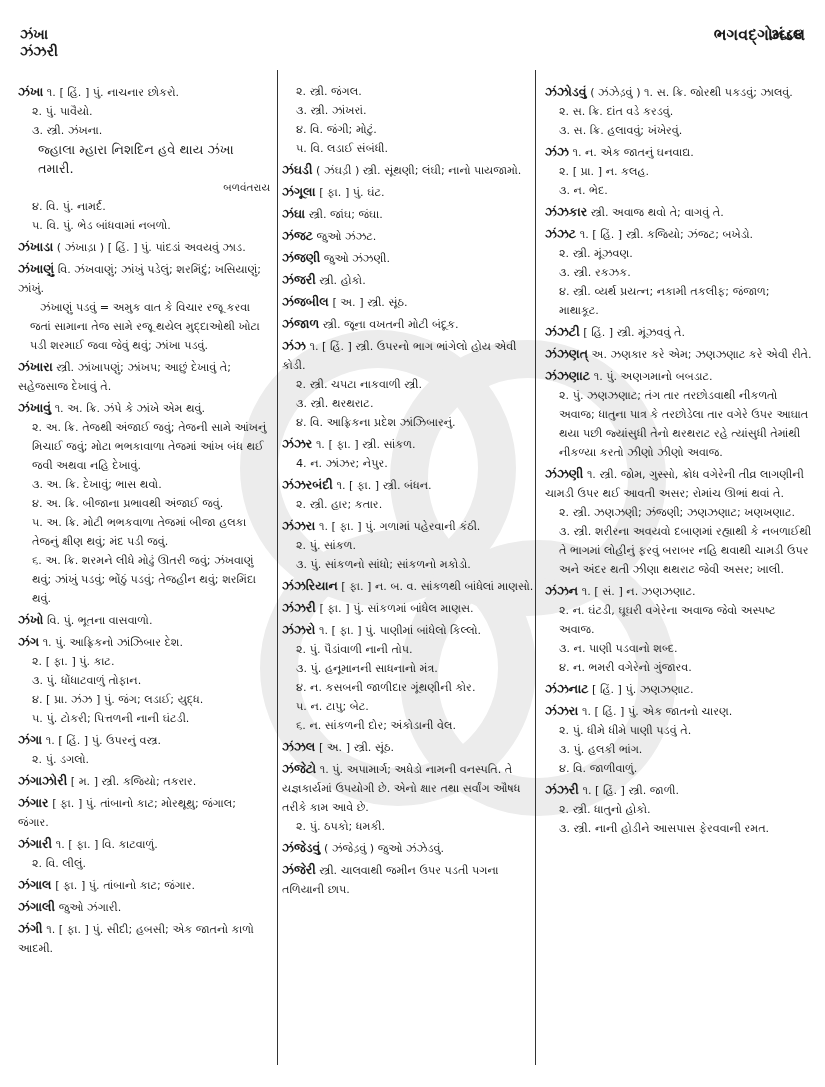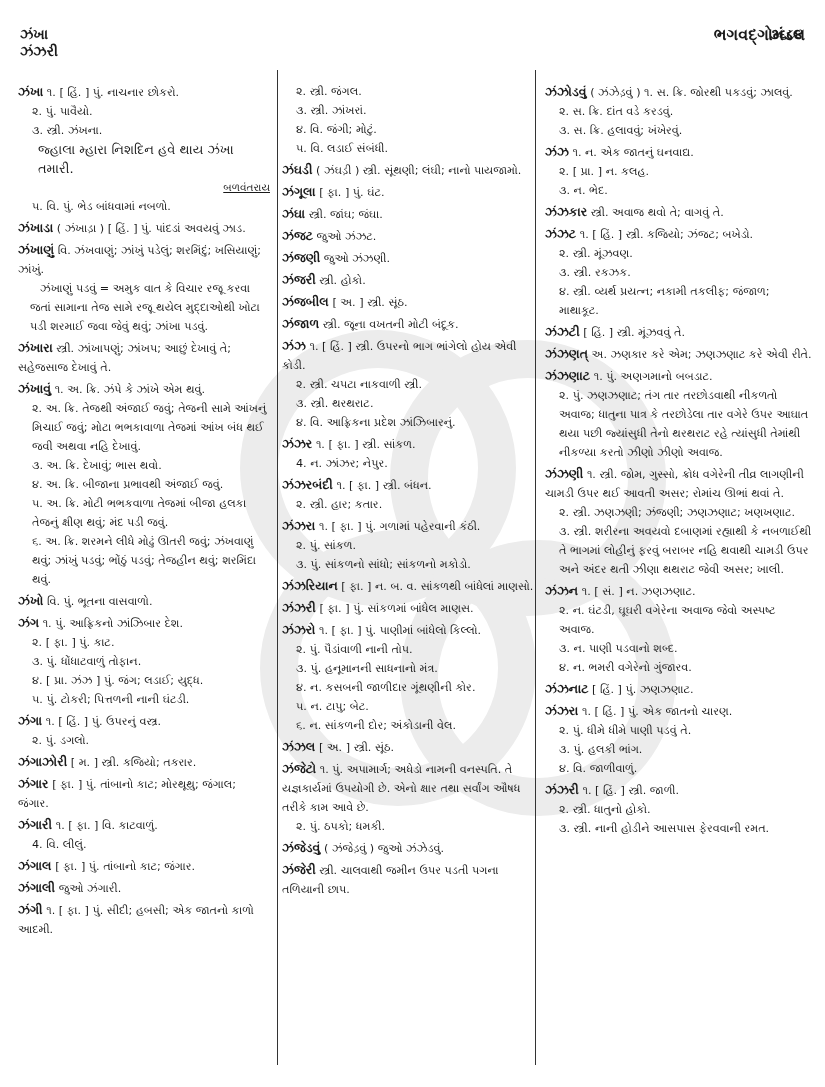--- a/index.html
+++ b/index.html
@@ -16,21 +16,21 @@
   .col1{left:0;width:252px;}
   .col2{left:264px;width:254px;}
   .col3{left:527px;width:268px;}
   .rule{position:absolute;top:70px;width:1px;background:#333;}
   .rule1{left:277px;height:995px;}
   .rule2{left:535px;height:995px;}
   .entry{font-size:11.2px;line-height:19px;margin-bottom:2px;}
   .entry .hw{font-weight:bold;font-size:12.5px;}
   .sense{display:block;padding-left:14px;text-indent:0;}
   .quote{display:block;padding-left:20px;font-size:13px;}
-  .attrib{display:block;text-align:right;font-size:10.5px;text-decoration:underline;}
+  .attrib{display:block;text-align:right;font-size:10.5px;}
   .usage{display:block;padding-left:12px;text-indent:10px;}
 </style>
 </head>
 <body>
 
 <div class="watermark">
   <div class="ring" style="left:0;top:0;width:200px;height:200px;"></div>
   <div class="ring" style="left:150px;top:10px;width:200px;height:200px;"></div>
   <div class="ring" style="left:20px;top:200px;width:200px;height:200px;"></div>
   <div class="ring" style="left:160px;top:210px;width:200px;height:200px;"></div>
@@ -43,31 +43,31 @@
   </div>
   <div class="hdr-center">ભગવદ્ગોમંડલ</div>
   <div class="hdr-right">૩૬૮૪</div>
 </div>
 
 <div class="rule rule1"></div>
 <div class="rule rule2"></div>
 
 <div class="columns">
   <div class="col col1">
-      <div class="entry"><span class="hw">ઝંખા</span> <span>૧. [ હિં. ] પું. નાચનાર છોકરો.</span><span class="sense">૨. પું. પાવૈયો.</span><span class="sense">૩. સ્ત્રી. ઝંખના.</span><span class="quote">જ્હાલા મ્હારા નિશદિન હવે થાય ઝંખા તમારી.</span><span class="attrib">બળવંતરાય</span><span class="sense">૫. વિ. પું. ભેડ બાંધવામાં નબળો.</span></div>
+      <div class="entry"><span class="hw">ઝંખા</span> <span>૧. [ હિં. ] પું. નાચનાર છોકરો.</span><span class="sense">૨. પું. પાવૈયો.</span><span class="sense">૩. સ્ત્રી. ઝંખના.</span><span class="quote">જ્હાલા મ્હારા નિશદિન હવે થાય ઝંખા તમારી.</span><span class="attrib">બળવંતરાય</span><span class="sense">૪. વિ. પું. નામર્દ.</span><span class="sense">૫. વિ. પું. ભેડ બાંધવામાં નબળો.</span></div>
       <div class="entry"><span class="hw">ઝંખાડા</span> <span>( ઝંખાડ઼ા ) [ હિં. ] પું. પાંદડાં અવયવું ઝાડ.</span></div>
       <div class="entry"><span class="hw">ઝંખાણું</span> <span>વિ. ઝંખવાણું; ઝાંખું પડેલું; શરમિંદું; ખસિયાણું; ઝાંખું.</span><span class="usage">ઝંખાણું પડવું = અમુક વાત કે વિચાર રજૂ કરવા જતાં સામાના તેજ સામે રજૂ થયેલ મુદ્દાઓથી ખોટા પડી શરમાઈ જવા જેવું થવું; ઝાંખા પડવું.</span></div>
       <div class="entry"><span class="hw">ઝંખારા</span> <span>સ્ત્રી. ઝાંખાપણું; ઝાંખપ; આછું દેખાવું તે; સહેજસાજ દેખાવું તે.</span></div>
       <div class="entry"><span class="hw">ઝંખાવું</span> <span>૧. અ. ક્રિ. ઝંપે કે ઝાંખે એમ થવું.</span><span class="sense">૨. અ. ક્રિ. તેજથી અંજાઈ જવું; તેજની સામે આંખનું મિચાઈ જવું; મોટા ભભકાવાળા તેજમાં આંખ બંધ થઈ જવી અથવા નહિ દેખાવું.</span><span class="sense">૩. અ. ક્રિ. દેખાવું; ભાસ થવો.</span><span class="sense">૪. અ. ક્રિ. બીજાના પ્રભાવથી અંજાઈ જવું.</span><span class="sense">૫. અ. ક્રિ. મોટી ભભકવાળા તેજમાં બીજા હલકા તેજનું ક્ષીણ થવું; મંદ પડી જવું.</span><span class="sense">૬. અ. ક્રિ. શરમને લીધે મોઢું ઊતરી જવું; ઝંખવાણું થવું; ઝાંખું પડવું; ભોંઠું પડવું; તેજહીન થવું; શરમિંદા થવું.</span></div>
       <div class="entry"><span class="hw">ઝંખો</span> <span>વિ. પું. ભૂતના વાસવાળો.</span></div>
       <div class="entry"><span class="hw">ઝંગ</span> <span>૧. પું. આફ્રિકનો ઝાંઝિબાર દેશ.</span><span class="sense">૨. [ ફા. ] પું. કાટ.</span><span class="sense">૩. પું. ધોંધાટવાળું તોફાન.</span><span class="sense">૪. [ પ્રા. ઝંઝ ] પું. જંગ; લડાઈ; યુદ્ધ.</span><span class="sense">૫. પું. ટોકરી; પિત્તળની નાની ઘંટડી.</span></div>
       <div class="entry"><span class="hw">ઝંગા</span> <span>૧. [ હિં. ] પું. ઉપરનું વસ્ત્ર.</span><span class="sense">૨. પું. ડગલો.</span></div>
       <div class="entry"><span class="hw">ઝંગાઝોરી</span> <span>[ મ. ] સ્ત્રી. કજિયો; તકરાર.</span></div>
       <div class="entry"><span class="hw">ઝંગાર</span> <span>[ ફા. ] પું. તાંબાનો કાટ; મોરથૂથુ; જંગાલ; જંગાર.</span></div>
-      <div class="entry"><span class="hw">ઝંગારી</span> <span>૧. [ ફા. ] વિ. કાટવાળું.</span><span class="sense">4. વિ. લીલું.</span></div>
+      <div class="entry"><span class="hw">ઝંગારી</span> <span>૧. [ ફા. ] વિ. કાટવાળું.</span><span class="sense">૨. વિ. લીલું.</span></div>
       <div class="entry"><span class="hw">ઝંગાલ</span> <span>[ ફા. ] પું. તાંબાનો કાટ; જંગાર.</span></div>
       <div class="entry"><span class="hw">ઝંગાલી</span> <span>જુઓ ઝંગારી.</span></div>
       <div class="entry"><span class="hw">ઝંગી</span> <span>૧. [ ફા. ] પું. સીદી; હબસી; એક જાતનો કાળો આદમી.</span></div>
     </div>
   <div class="col col2">
       <div class="entry">
         <span class="sense">૨. સ્ત્રી. જંગલ.</span>
         <span class="sense">૩. સ્ત્રી. ઝાંખરાં.</span>
         <span class="sense">૪. વિ. જંગી; મોટું.</span>
         <span class="sense">૫. વિ. લડાઈ સંબંધી.</span>

